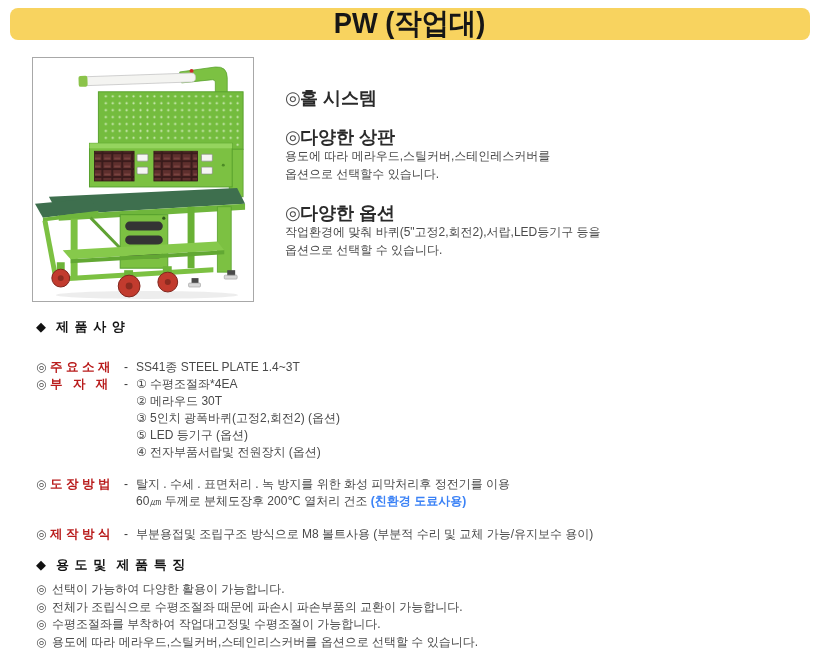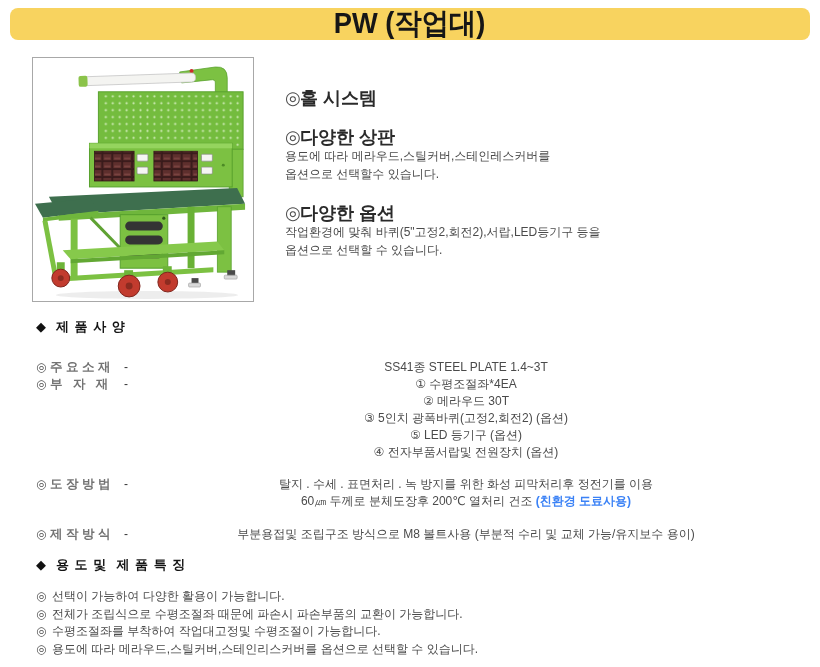--- a/index.html
+++ b/index.html
@@ -24,28 +24,28 @@
   .ring{display:inline-block;width:15px;color:#4f4f4f;font-weight:400;}
   .fdesc{color:#4a4a4a;line-height:17.5px;}
 
   
   .speccol{position:absolute;left:36px;top:318px;width:760px;font-size:12px;line-height:17px;}
   .sec-heading{font-weight:700;font-size:13px;color:#141414;white-space:pre;letter-spacing:1px;}
   .diamond{display:inline-block;width:20px;color:#111;font-size:13px;letter-spacing:0;}
   .spec-heading{margin-bottom:24px;}
   .srow{display:flex;align-items:flex-start;}
   .srow .ring{flex:0 0 14px;}
-  .slabel{flex:0 0 74px;font-weight:700;font-size:12.5px;color:#737373;white-space:pre;}
+  .slabel{flex:0 0 74px;font-weight:700;font-size:12.5px;color:#b91c1c;white-space:pre;}
   .sdash{flex:0 0 12px;color:#333;text-align:left;}
   .svals{flex:1;color:#4a4a4a;}
-  .svals>div{line-height:17px;text-align:center;}
+  .svals>div{line-height:17px;}
   .row-painting{margin-top:15px;}
   .row-fab{margin-top:16px;}
   .boldseg{font-weight:700;color:#3b82f6;}
-  .usage-heading{margin-top:13px;margin-bottom:15px;}
+  .usage-heading{margin-top:13px;margin-bottom:8px;}
   .urow{display:flex;line-height:17.5px;color:#4a4a4a;}
   .urow .ring{flex:0 0 16px;}
   .ulines{flex:1;}
 </style>
 </head>
 <body>
 
 <div class="page">
 
   <div class="header" style="background: rgb(248, 211, 95);">

